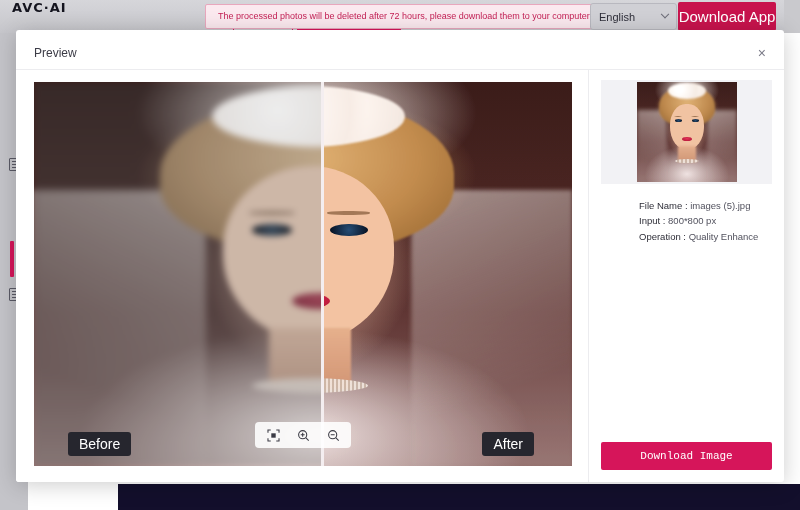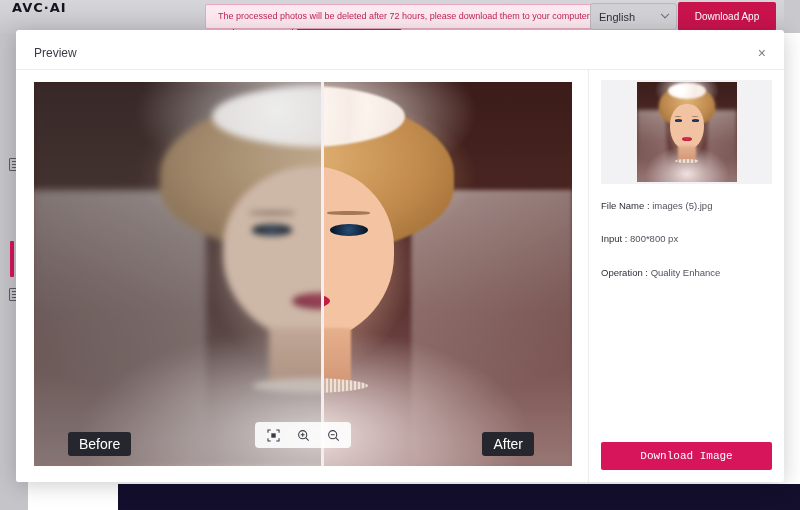--- a/index.html
+++ b/index.html
@@ -162,21 +162,21 @@
   #download-app-btn {
     position: absolute;
     right: 8px;
     top: 2px;
     width: 98px;
     height: 29px;
     background: #c8134d;
     border: none;
     border-radius: 2px;
     color: #fff;
-    font-size: 10px;
+    font-size: 15px;
     font-family: "Liberation Sans", sans-serif;
     cursor: pointer;
   }
 
   
   #toast-side-chev {
     position: absolute;
     left: 598px;
     top: 14px;
     width: 6px; height: 6px;
@@ -432,21 +432,22 @@
     position: relative;
     width: 100px;
     height: 100px;
     overflow: hidden;
   }
 
   #meta-list {
     margin-top: 16px;
     display: flex;
     flex-direction: column;
-    gap: 22px;
+    gap: 4px;
+    margin-left: 38px;
   }
   .meta-row {
     font-size: 9.5px;
     color: #52525e;
     line-height: 1.2;
     white-space: nowrap;
   }
   .meta-row .k { color: #2e2e38; }
 
   #info-spacer { flex: 1; }

